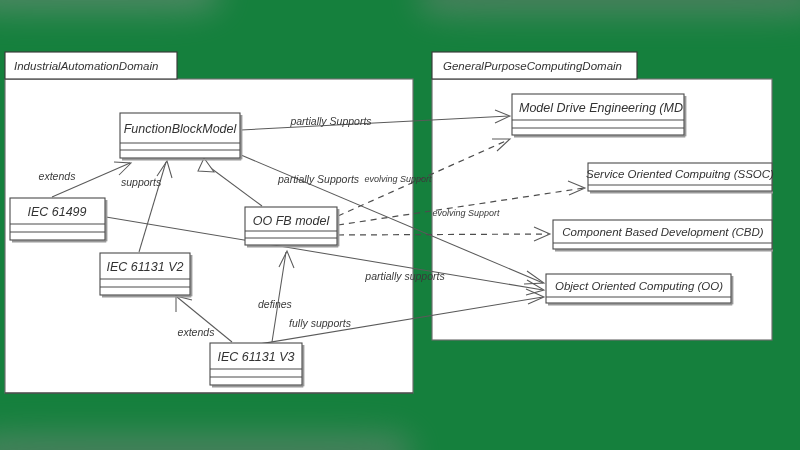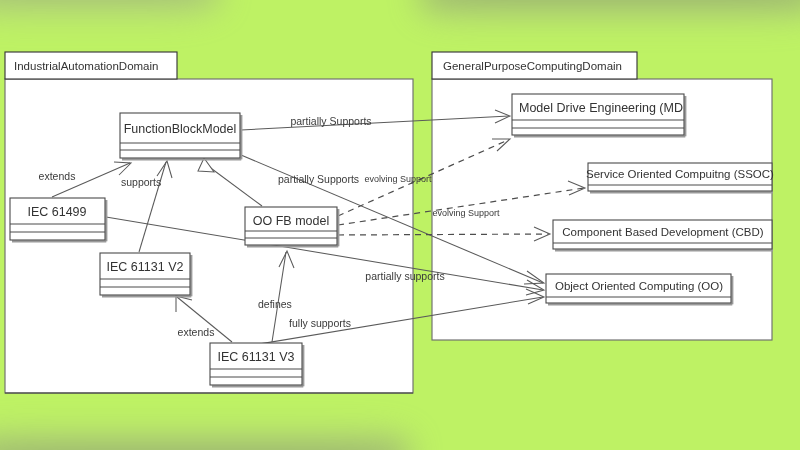--- a/index.html
+++ b/index.html
@@ -8,21 +8,22 @@
     margin: 0; padding: 0;
     width: 800px; height: 450px;
     overflow: hidden;
     font-family: "Liberation Sans", sans-serif;
     background: #ffffff;
   }
   #stage {
     position: relative;
     width: 800px;
     height: 450px;
-    background: #bef264;
+    background: #15803d;
+    font-style: italic;
   }
   
   .haze {
     position: absolute;
     pointer-events: none;
     filter: blur(16px);
     opacity: 0.55;
   }
   .haze-tl {
     left: -40px; top: -34px; width: 260px; height: 58px;

